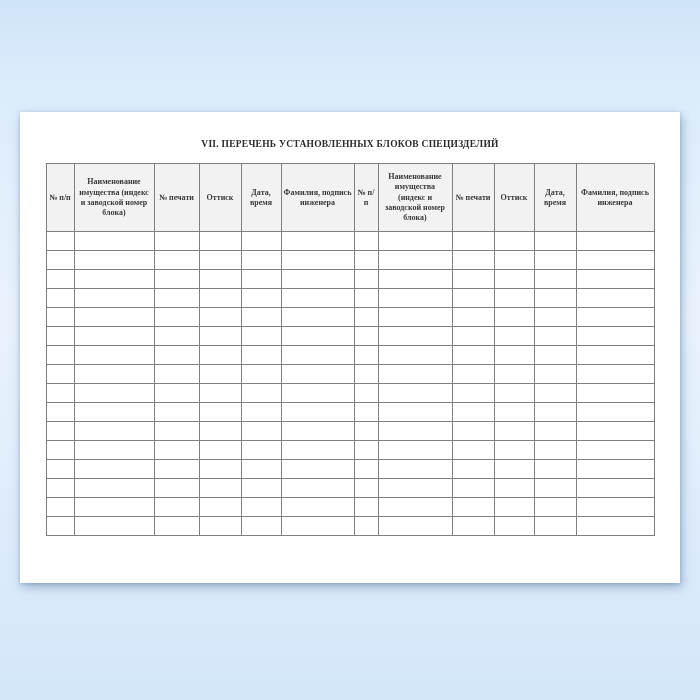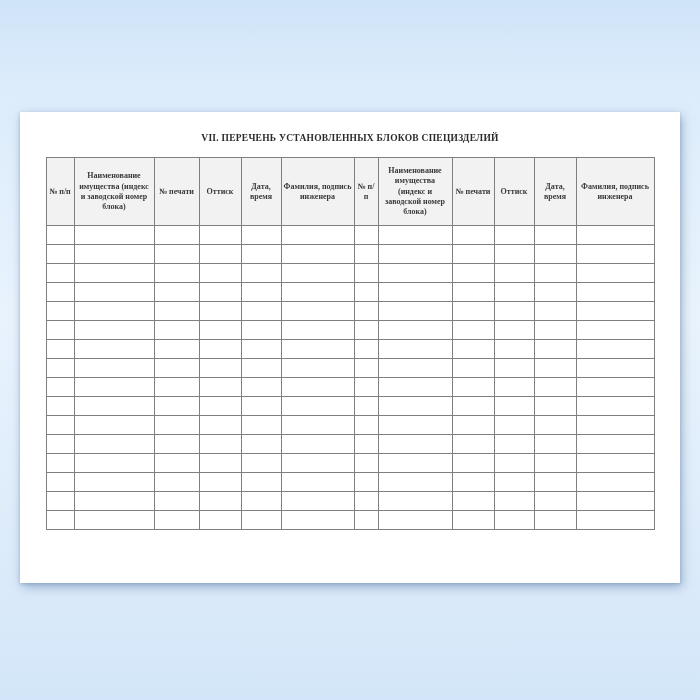--- a/index.html
+++ b/index.html
@@ -29,21 +29,21 @@
     top: 112px;
     width: 660px;
     height: 471px;
     background: #ffffff;
     box-shadow: 2px 4px 10px rgba(100, 130, 170, 0.55),
                 0 1px 3px rgba(110, 140, 175, 0.45);
     box-sizing: border-box;
   }
   .doc-title {
     margin: 0;
-    padding-top: 21px;
+    padding-top: 27px;
     text-align: center;
     font-family: "Liberation Serif", serif;
     font-weight: 700;
     font-size: 9.5px;
     line-height: 1.2;
     letter-spacing: 0.25px;
     color: #2b2b2b;
   }
   table.form {
     border-collapse: collapse;

